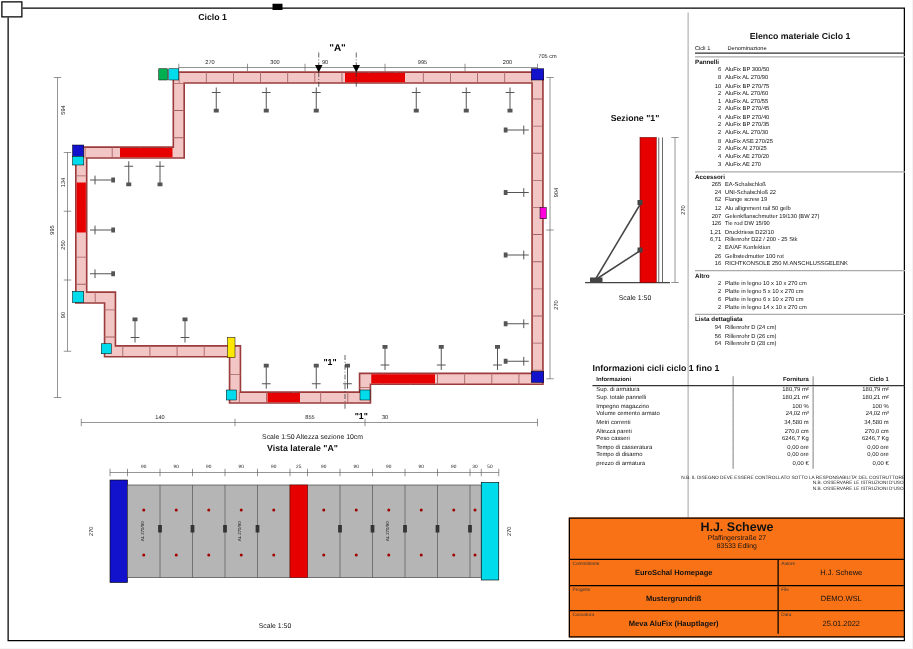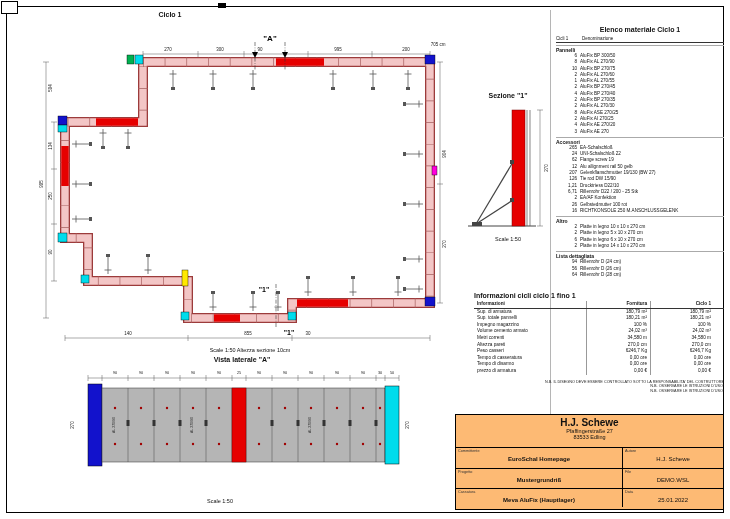--- a/index.html
+++ b/index.html
@@ -20,21 +20,21 @@
   .mat-row .q{text-align:right;padding-right:3px;}
   
   .info-title{font-size:7px;font-weight:bold;margin-bottom:2px;}
   .info-row{display:grid;grid-template-columns:112px 64px 64px;font-size:4.7px;line-height:6.6px;}
   .info-row span{padding:0 3px;border-left:0.5px solid #999;}
   .info-row span:first-child{border-left:none;}
   .info-row span:nth-child(2),.info-row span:nth-child(3){text-align:right;}
   .info-row.head{font-weight:bold;border-bottom:0.5px solid #333;}
   .info-notes{margin-top:5px;font-size:3.8px;line-height:4.8px;text-align:right;color:#222;}
   
-  .tb{border:1.2px solid #000;background:#fdba74;box-sizing:border-box;}
+  .tb{border:1.2px solid #000;background:#f97316;box-sizing:border-box;}
   .tb-head{height:33px;text-align:center;border-bottom:1px solid #000;padding-top:2px;box-sizing:border-box;}
   .tb-company{font-size:10px;font-weight:bold;}
   .tb-addr{font-size:5.5px;}
   .tb-row{display:grid;grid-template-columns:166px 1fr;height:19.8px;box-sizing:border-box;}
   .tb-row + .tb-row{border-top:1px solid #000;}
   .tb-cell{position:relative;box-sizing:border-box;}
   .tb-cell + .tb-cell{border-left:1px solid #000;}
   .tb-label{position:absolute;left:2px;top:1px;font-size:3.8px;color:#333;}
   .tb-value{margin-top:8px;text-align:center;font-size:6px;}
   .tb-value.b{font-weight:bold;}

